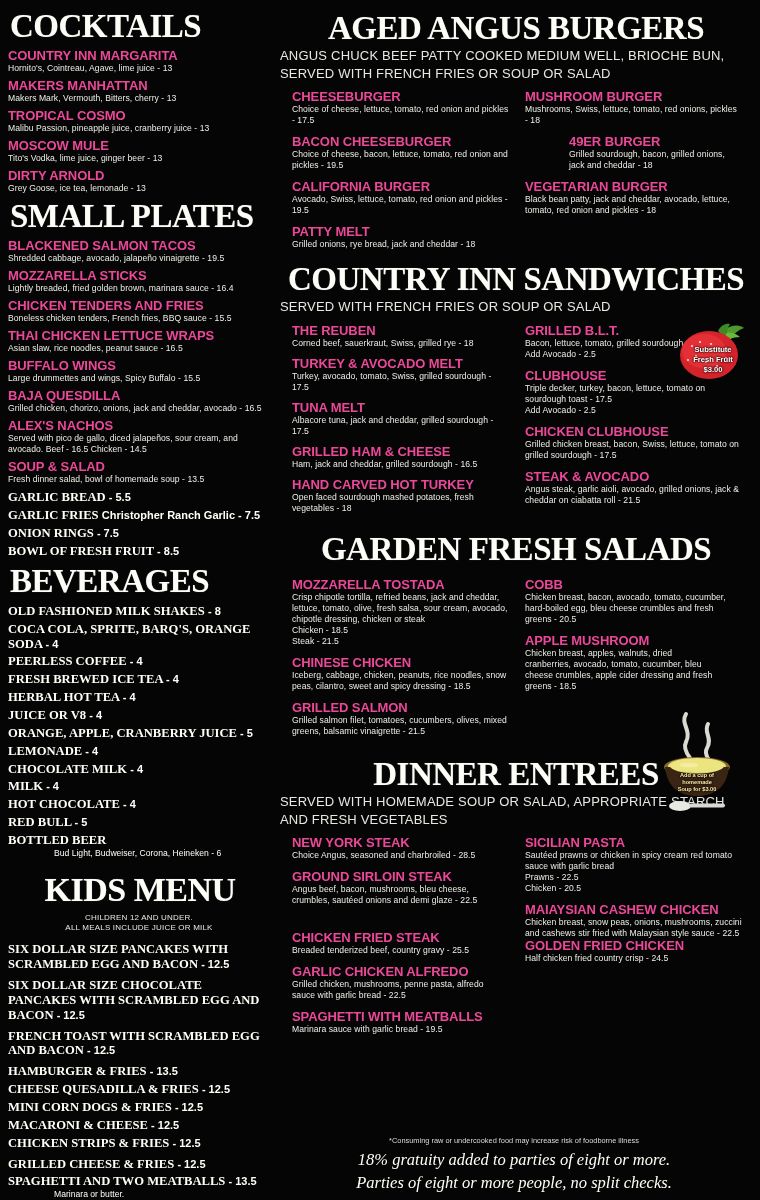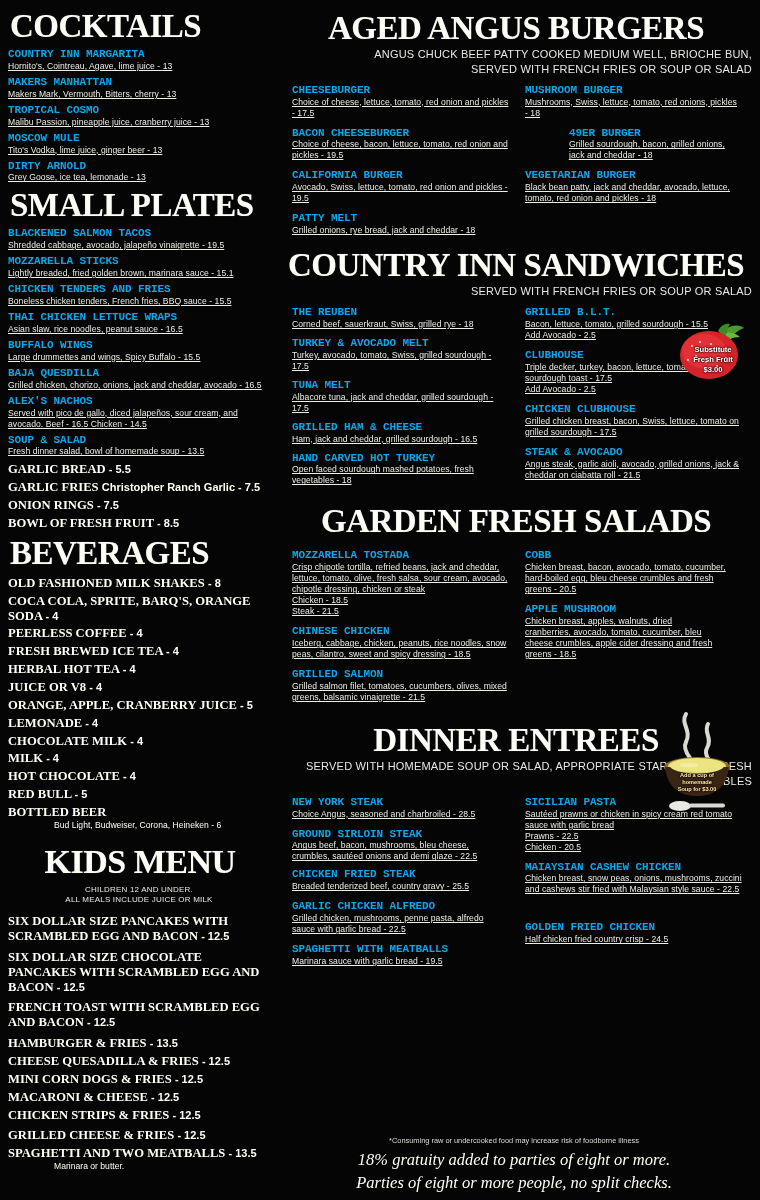--- a/index.html
+++ b/index.html
@@ -50,51 +50,50 @@
     font-size: 33px;
     margin: 6px 0 6px 2px;
   }
   .col-right .sec-title {
     font-size: 33px;
     text-align: center;
     margin: 8px 0 2px 0;
   }
   .sec-sub {
     font-family: "Liberation Sans", sans-serif;
-    font-size: 11px;
+    font-size: 13px;
     letter-spacing: .2px;
-    text-align: right;
+    text-align: left;
     color: #e8e8e2;
     line-height: 1.35;
     margin-bottom: 8px;
   }
   .col-left .sec-sub {
     text-align: center;
     font-size: 8px;
     margin-top: 2px;
   }
 
   
   .item { margin-bottom: 5px; }
   .item-name {
-    font-family: Liberation Mono, monospace;
+    font-family: Liberation Sans, sans-serif;
     font-weight: bold;
-    font-size: 11px;
+    font-size: 13px;
     line-height: 1.08;
     letter-spacing: -0.1px;
-    color: #0ea5e9;
+    color: #ec4899;
   }
   .item-desc {
     font-family: "Liberation Sans", sans-serif;
     font-size: 8.6px;
     line-height: 1.28;
     color: #eeeee8;
     letter-spacing: .05px;
     margin-top: 0px;
-    text-decoration: underline;
   }
 
   
   .two-col {
     display: flex;
     gap: 16px;
     padding: 0 10px 0 12px;
     box-sizing: border-box;
   }
   .two-col .col { flex: 1 1 50%; }
@@ -209,21 +208,21 @@
 
     <div>
       <div class="sec-title">SMALL PLATES</div>
       <div>
         <div class="item">
           <div class="item-name">BLACKENED SALMON TACOS</div>
           <div class="item-desc">Shredded cabbage, avocado, jalapeño vinaigrette - 19.5</div>
         </div>
         <div class="item">
           <div class="item-name">MOZZARELLA STICKS</div>
-          <div class="item-desc">Lightly breaded, fried golden brown, marinara sauce - 15.1</div>
+          <div class="item-desc">Lightly breaded, fried golden brown, marinara sauce - 16.4</div>
         </div>
         <div class="item">
           <div class="item-name">CHICKEN TENDERS AND FRIES</div>
           <div class="item-desc">Boneless chicken tenders, French fries, BBQ sauce - 15.5</div>
         </div>
         <div class="item">
           <div class="item-name">THAI CHICKEN LETTUCE WRAPS</div>
           <div class="item-desc">Asian slaw, rice noodles, peanut sauce - 16.5</div>
         </div>
         <div class="item">
@@ -497,21 +496,21 @@
 
     <div style="margin-top:16px;">
       <div class="sec-title">DINNER ENTREES</div>
       <div class="sec-sub">SERVED WITH HOMEMADE SOUP OR SALAD, APPROPRIATE STARCH AND FRESH VEGETABLES</div>
       <div class="two-col">
         <div class="col">
           <div class="item" style="margin-bottom:9px;">
             <div class="item-name">NEW YORK STEAK</div>
             <div class="item-desc">Choice Angus, seasoned and charbroiled - 28.5</div>
           </div>
-          <div class="item" style="margin-bottom:7px;">
+          <div class="item" style="margin-bottom:25px;">
             <div class="item-name">GROUND SIRLOIN STEAK</div>
             <div class="item-desc">Angus beef, bacon, mushrooms, bleu cheese, crumbles, sautéed onions and demi glaze - 22.5</div>
           </div>
           <div class="item" style="margin-bottom:9px;">
             <div class="item-name">CHICKEN FRIED STEAK</div>
             <div class="item-desc">Breaded tenderized beef, country gravy - 25.5</div>
           </div>
           <div class="item" style="margin-bottom:9px;">
             <div class="item-name">GARLIC CHICKEN ALFREDO</div>
             <div class="item-desc">Grilled chicken, mushrooms, penne pasta, alfredo sauce with garlic bread - 22.5</div>
@@ -519,21 +518,21 @@
           <div class="item">
             <div class="item-name">SPAGHETTI WITH MEATBALLS</div>
             <div class="item-desc">Marinara sauce with garlic bread - 19.5</div>
           </div>
         </div>
         <div class="col">
           <div class="item" style="margin-bottom:9px;">
             <div class="item-name">SICILIAN PASTA</div>
             <div class="item-desc">Sautéed prawns or chicken in spicy cream red tomato sauce with garlic bread<br>Prawns - 22.5<br>Chicken - 20.5</div>
           </div>
-          <div class="item" style="margin-bottom:27px;">
+          <div class="item" style="margin-bottom:0;">
             <div class="item-name">MAIAYSIAN CASHEW CHICKEN</div>
             <div class="item-desc">Chicken breast, snow peas, onions, mushrooms, zuccini and cashews stir fried with Malaysian style sauce - 22.5</div>
           </div>
           <div class="item">
             <div class="item-name">GOLDEN FRIED CHICKEN</div>
             <div class="item-desc">Half chicken fried country crisp - 24.5</div>
           </div>
         </div>
       </div>
     </div>

